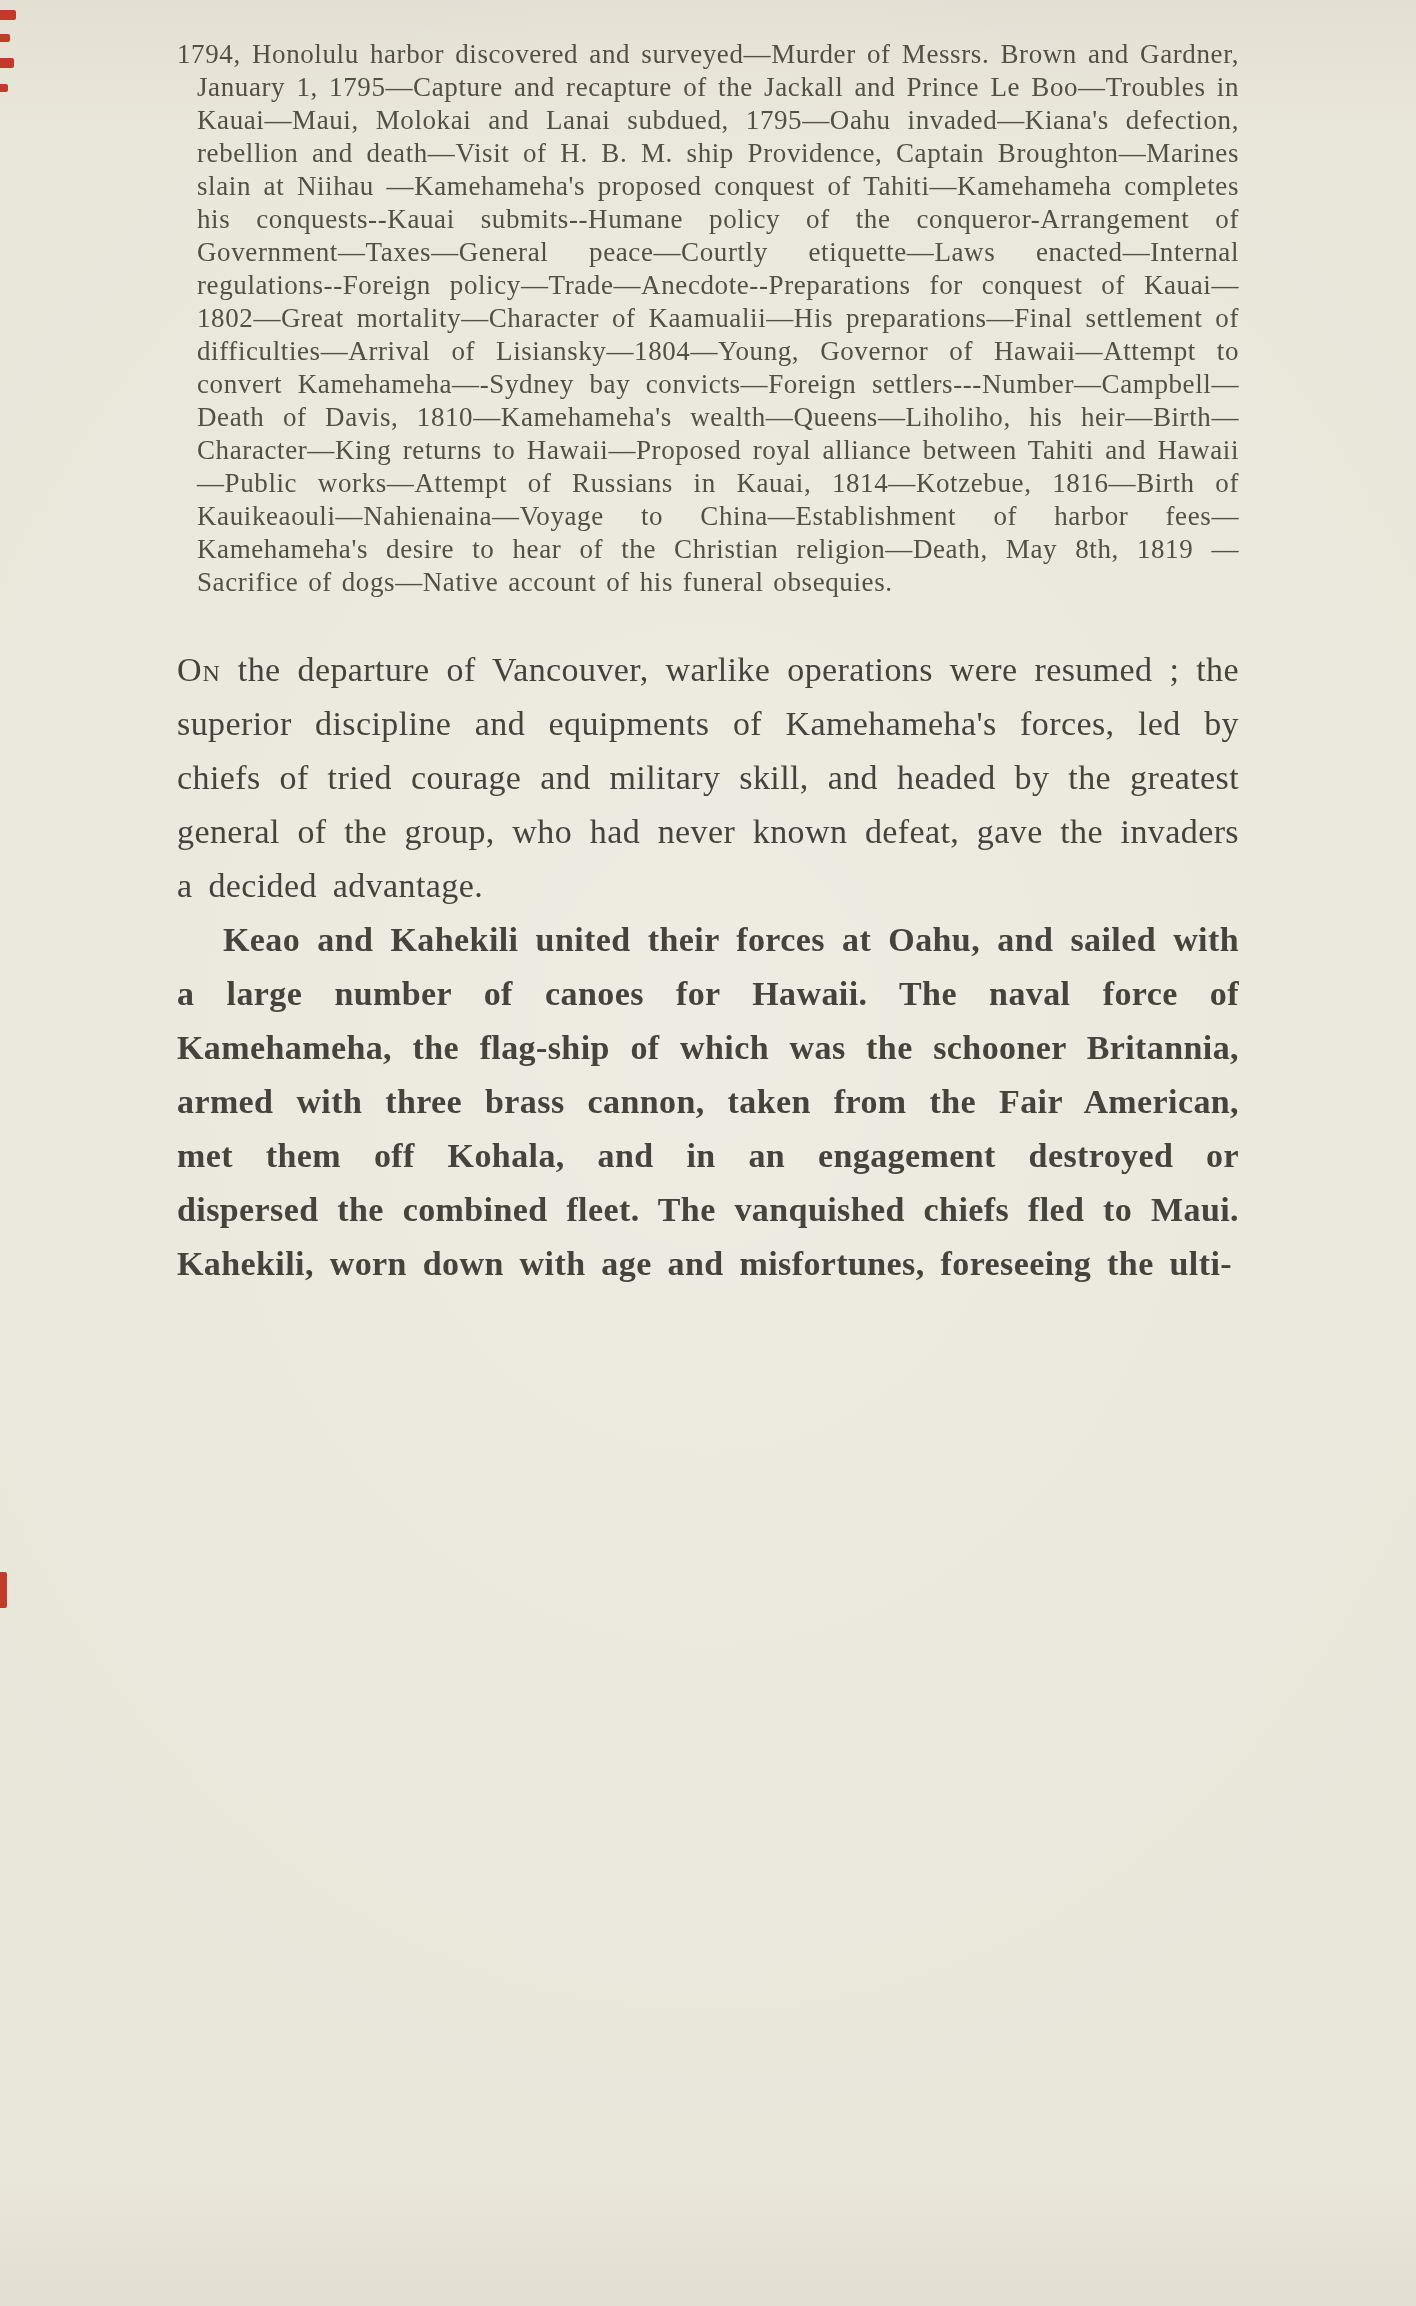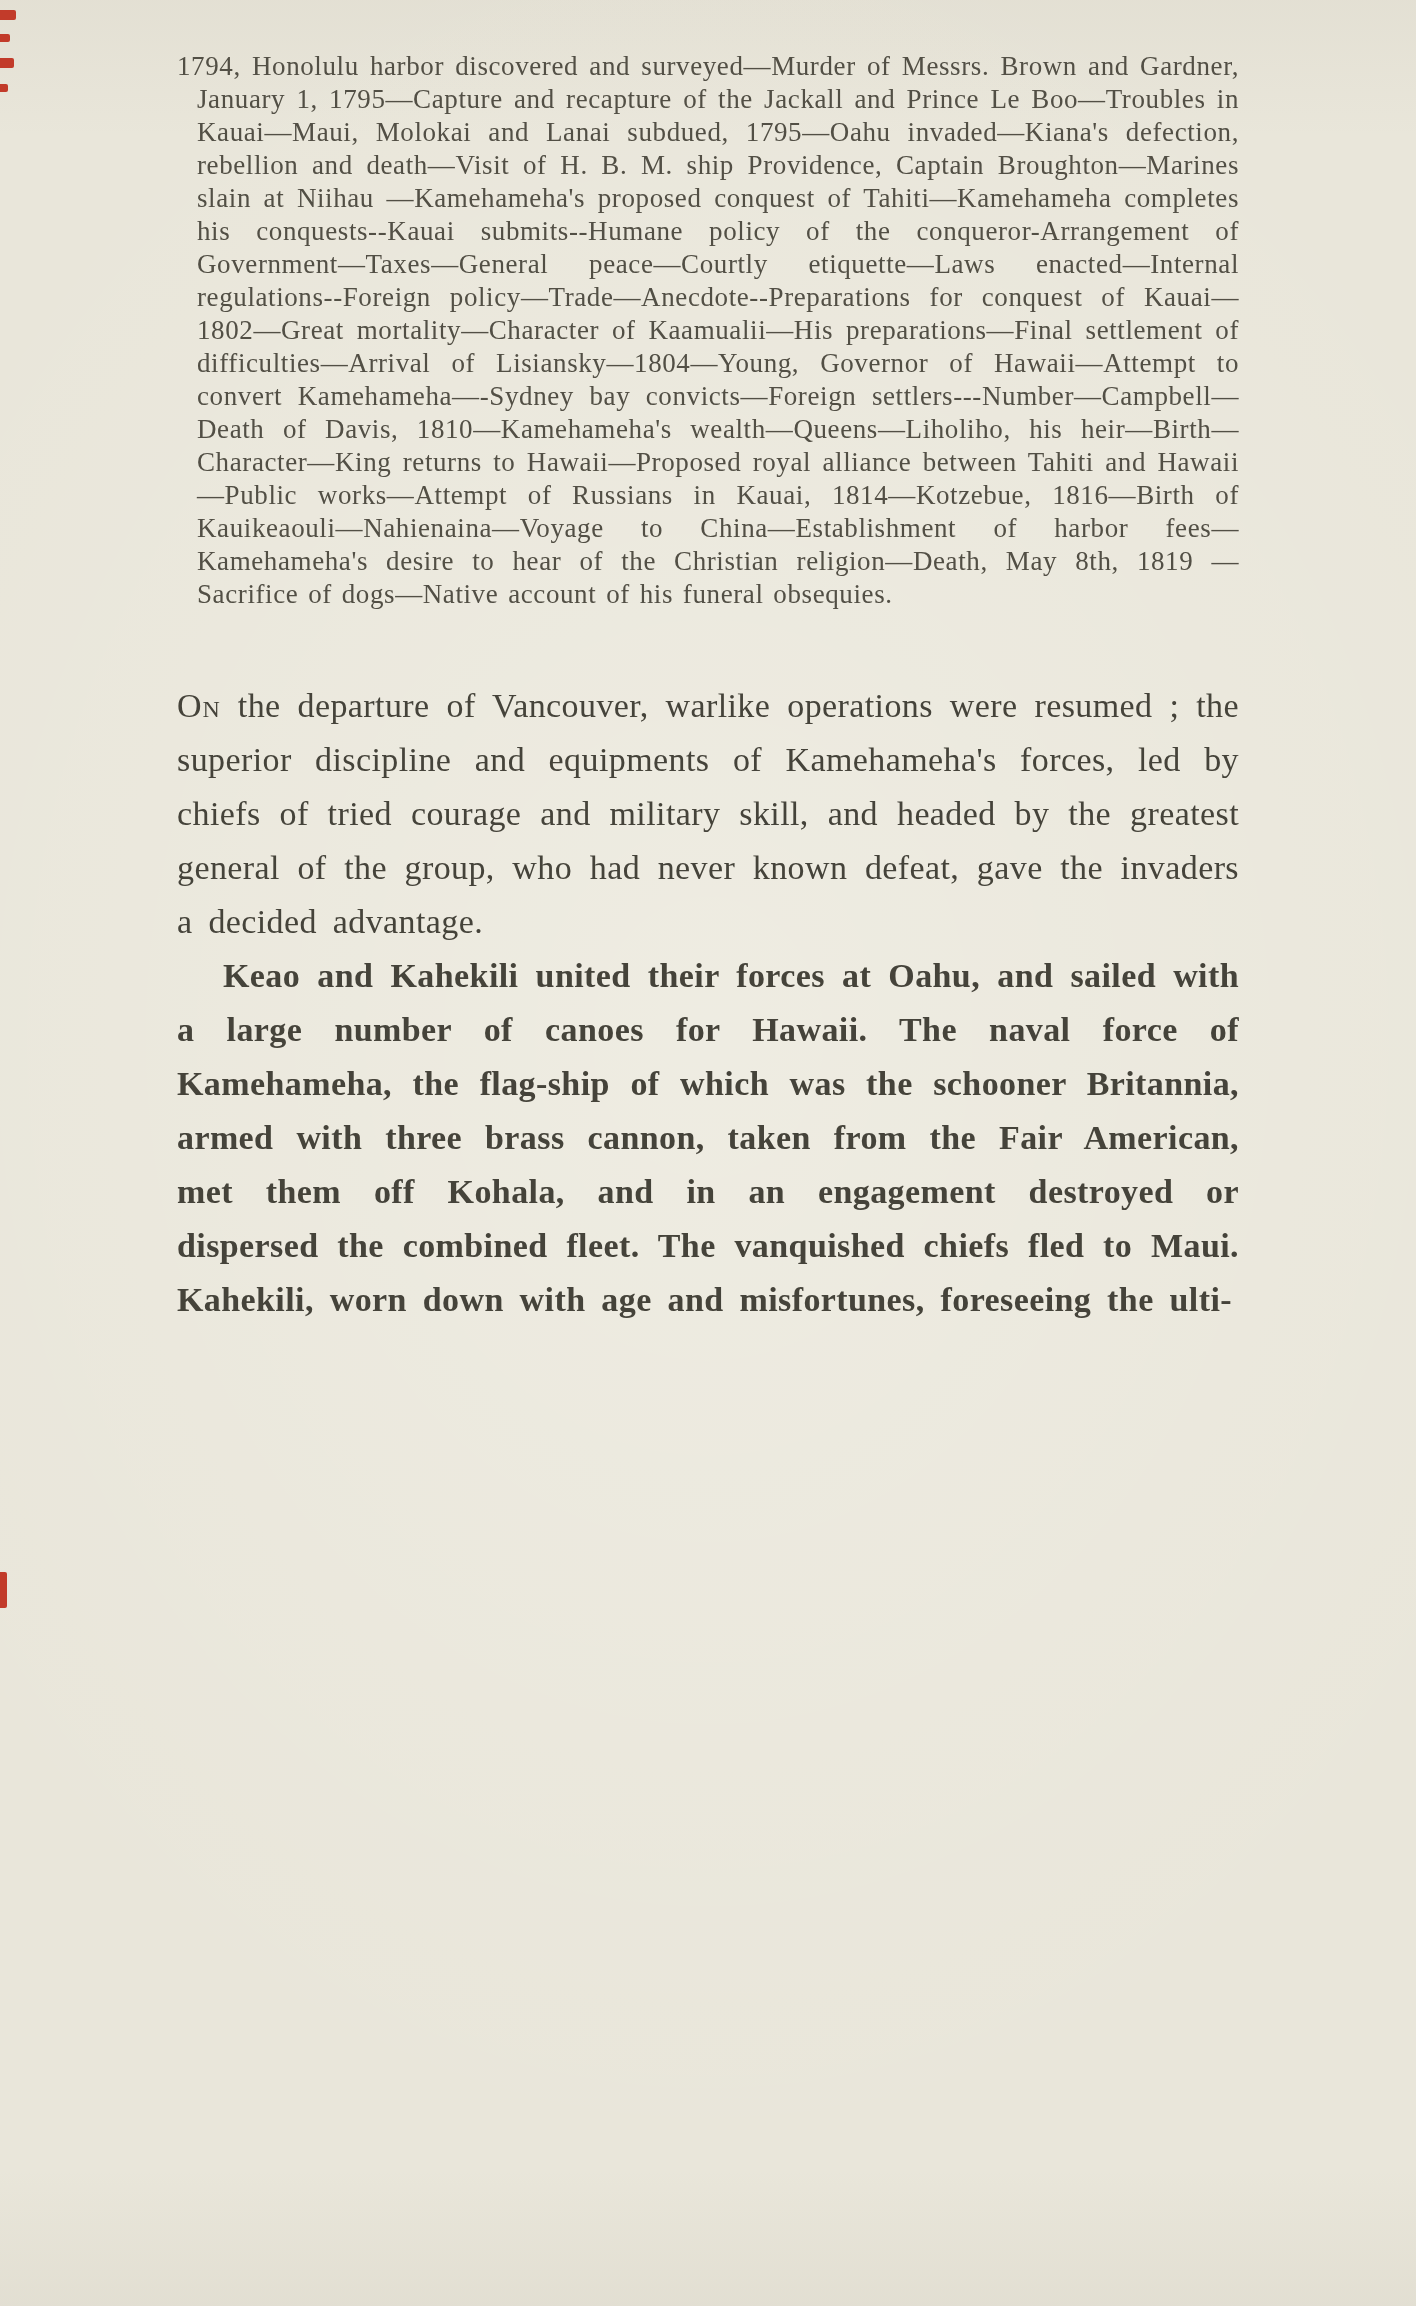--- a/index.html
+++ b/index.html
@@ -38,42 +38,42 @@
   .chapter-heading {
     margin-top: 538px;
     text-align: center;
     font-size: 37px;
     font-weight: 500;
     letter-spacing: 10px;
     color: #4e4c41;
   }
 
   .chapter-synopsis {
-    margin-top: 50px;
+    margin-top: 38px;
     font-size: 27px;
     line-height: 33px;
     letter-spacing: 0.6px;
     word-spacing: 2.5px;
     text-align: justify;
     padding-left: 20px;
     text-indent: -20px;
     color: #524f45;
   }
 
   .body-para {
     font-size: 34px;
     line-height: 54px;
     letter-spacing: 0.4px;
     word-spacing: 7px;
     text-align: justify;
     color: #45433a;
   }
 
   .body-para.first {
-    margin-top: 68px;
+    margin-top: 44px;
   }
 
   .body-para.indented {
     text-indent: 46px;
     font-weight: bold;
   }
 
   .lead-smallcaps {
     font-variant: small-caps;
     letter-spacing: 1px;

